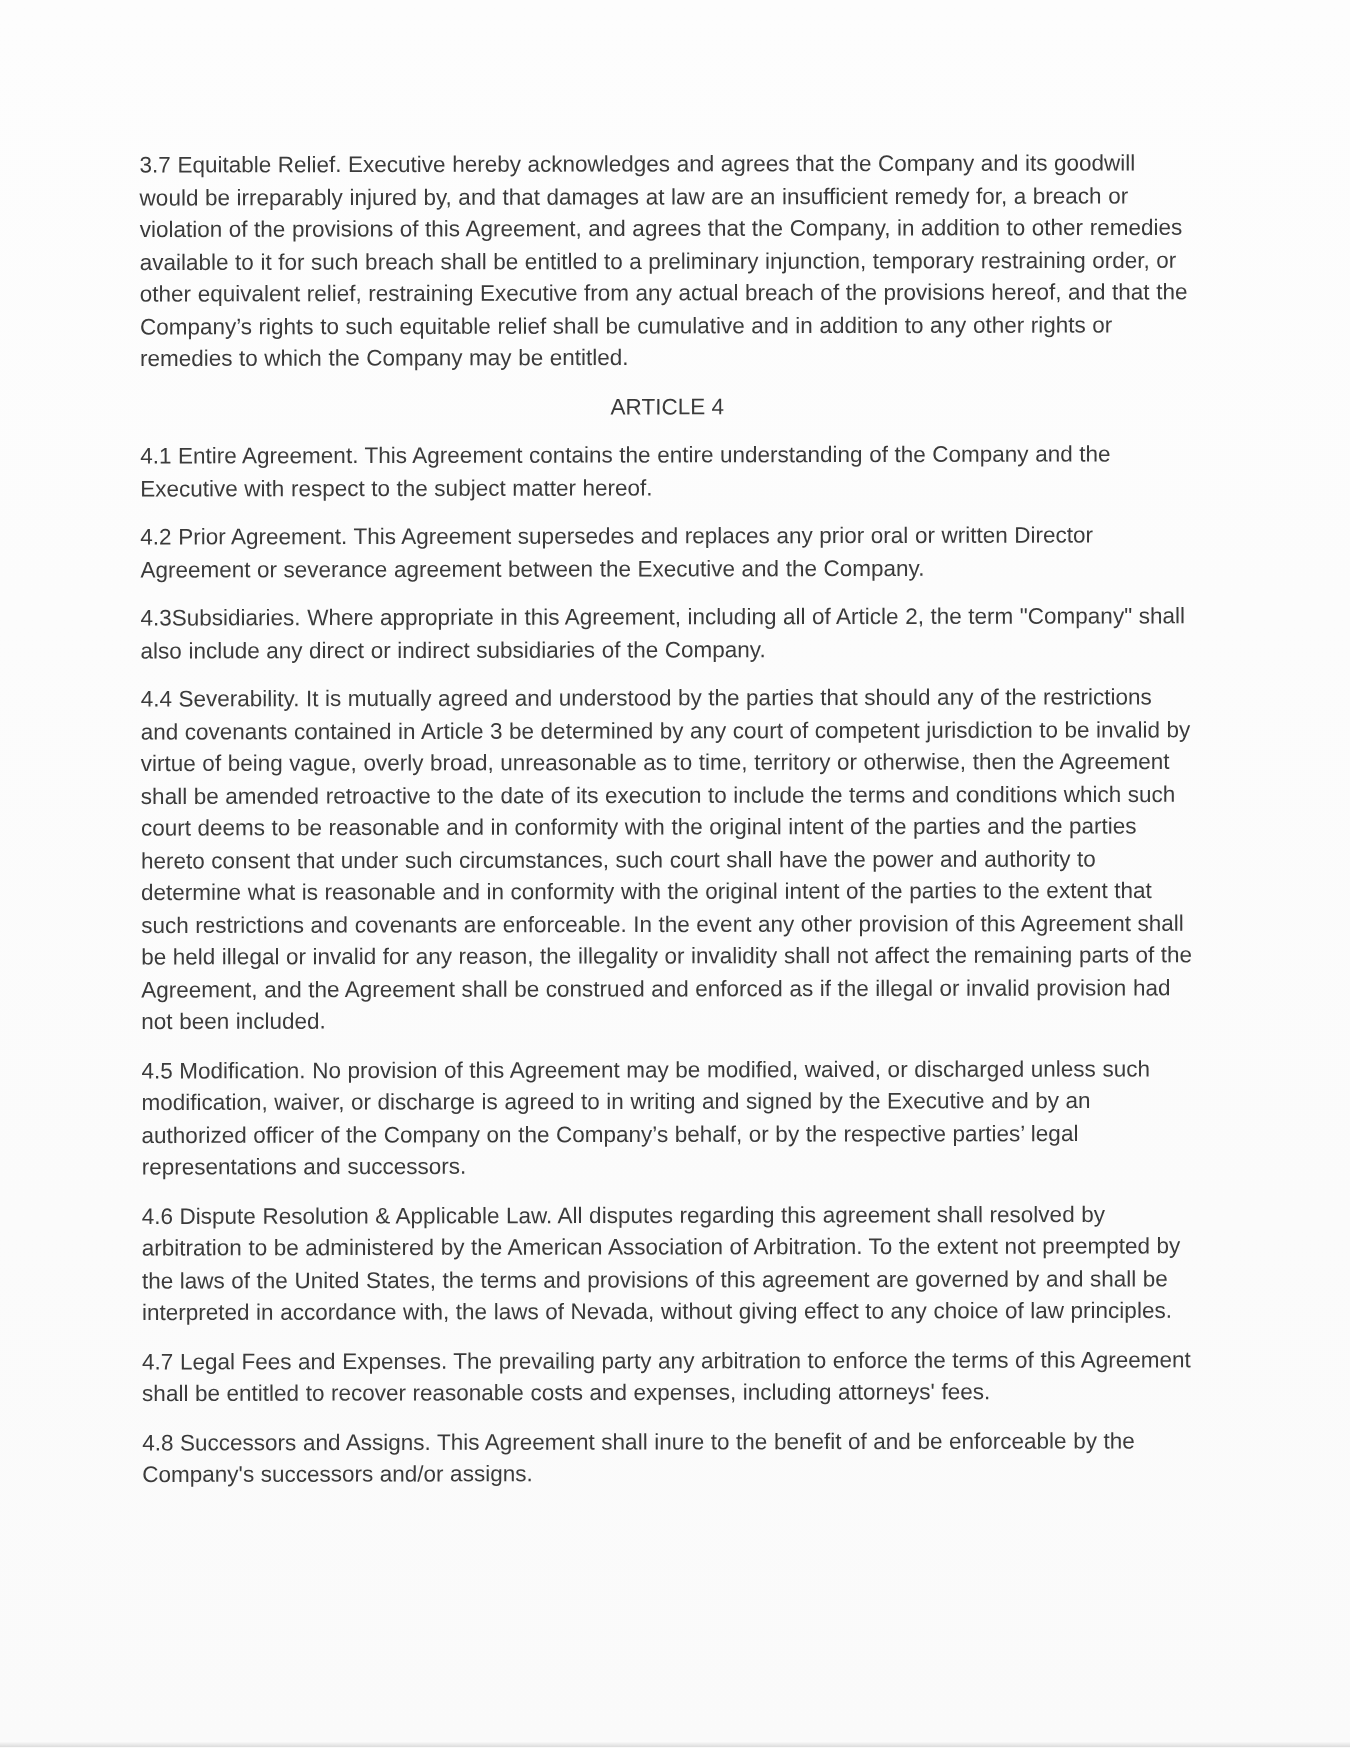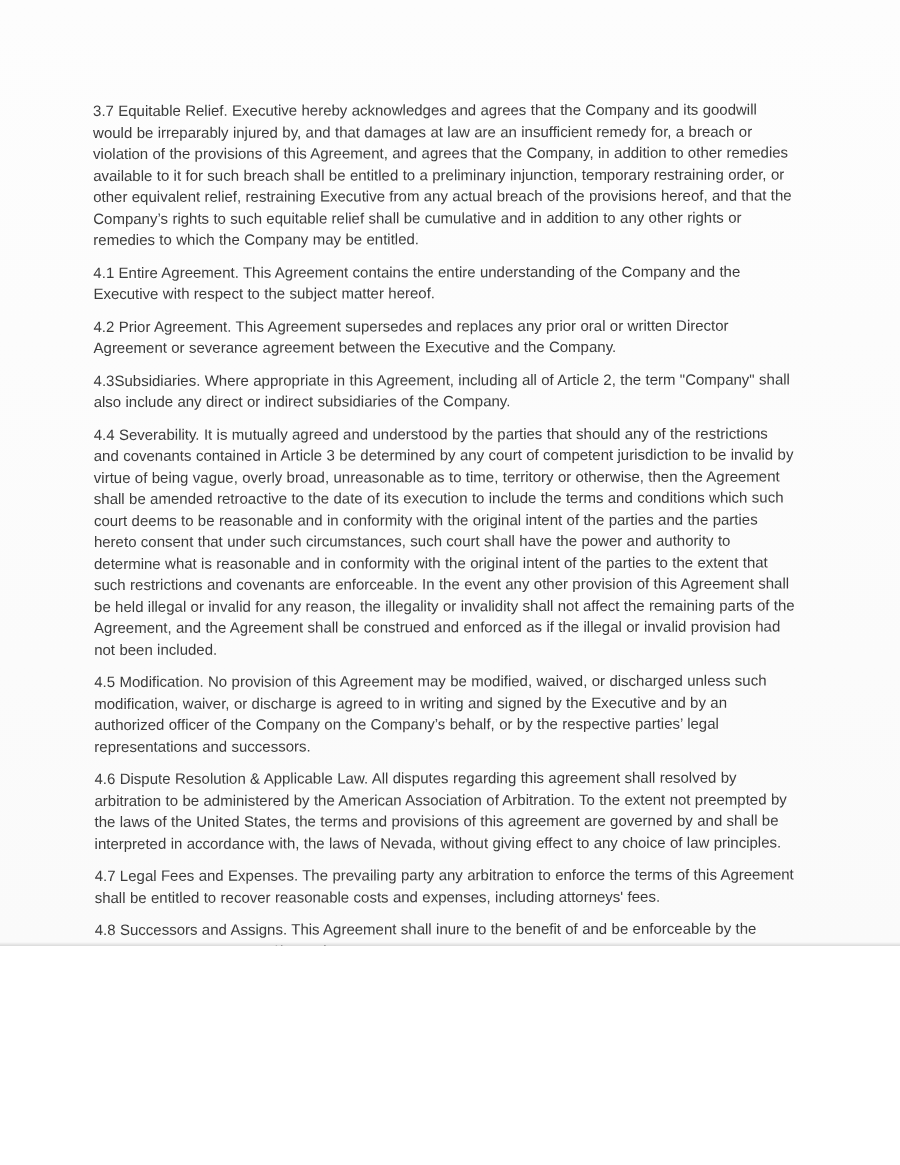--- a/index.html
+++ b/index.html
@@ -3,21 +3,21 @@
 <meta charset="utf-8">
 <style>
   html, body {
     margin: 0;
     padding: 0;
     background: #ffffff;
   }
   .page {
     position: relative;
     width: 900px;
-    height: 946px;
+    height: 1165px;
     background: linear-gradient(180deg, #fdfdfd 0%, #fbfbfb 70%, #fafafa 100%);
     overflow: hidden;
     font-family: "Liberation Sans", sans-serif;
   }
   .content {
     position: absolute;
     left: 93px;
     top: 100px;
     width: 703px;
     color: #3b3b3b;
@@ -44,20 +44,21 @@
     height: 4px;
     background: linear-gradient(to bottom, rgba(0,0,0,0.0), rgba(0,0,0,0.13));
   }
 </style>
 </head>
 <body>
 
 <div class="page">
   <div class="content">
     <p class="para">3.7 Equitable Relief. Executive hereby acknowledges and agrees that the Company and its goodwill would be irreparably injured by, and that damages at law are an insufficient remedy for, a breach or violation of the provisions of this Agreement, and agrees that the Company, in addition to other remedies available to it for such breach shall be entitled to a preliminary injunction, temporary restraining order, or other equivalent relief, restraining Executive from any actual breach of the provisions hereof, and that the Company’s rights to such equitable relief shall be cumulative and in addition to any other rights or remedies to which the Company may be entitled.</p>
+    <p class="heading">ARTICLE 4</p>
     <p class="para">4.1 Entire Agreement. This Agreement contains the entire understanding of the Company and the Executive with respect to the subject matter hereof.</p>
     <p class="para">4.2 Prior Agreement. This Agreement supersedes and replaces any prior oral or written Director Agreement or severance agreement between the Executive and the Company.</p>
     <p class="para">4.3Subsidiaries. Where appropriate in this Agreement, including all of Article 2, the term "Company" shall also include any direct or indirect subsidiaries of the Company.</p>
     <p class="para">4.4 Severability. It is mutually agreed and understood by the parties that should any of the restrictions and covenants contained in Article 3 be determined by any court of competent jurisdiction to be invalid by virtue of being vague, overly broad, unreasonable as to time, territory or otherwise, then the Agreement shall be amended retroactive to the date of its execution to include the terms and conditions which such court deems to be reasonable and in conformity with the original intent of the parties and the parties hereto consent that under such circumstances, such court shall have the power and authority to determine what is reasonable and in conformity with the original intent of the parties to the extent that such restrictions and covenants are enforceable. In the event any other provision of this Agreement shall be held illegal or invalid for any reason, the illegality or invalidity shall not affect the remaining parts of the Agreement, and the Agreement shall be construed and enforced as if the illegal or invalid provision had not been included.</p>
     <p class="para">4.5 Modification. No provision of this Agreement may be modified, waived, or discharged unless such modification, waiver, or discharge is agreed to in writing and signed by the Executive and by an authorized officer of the Company on the Company’s behalf, or by the respective parties’ legal representations and successors.</p>
     <p class="para">4.6 Dispute Resolution &amp; Applicable Law. All disputes regarding this agreement shall resolved by arbitration to be administered by the American Association of Arbitration. To the extent not preempted by the laws of the United States, the terms and provisions of this agreement are governed by and shall be interpreted in accordance with, the laws of Nevada, without giving effect to any choice of law principles.</p>
     <p class="para">4.7  Legal Fees and Expenses. The prevailing party any arbitration to enforce the terms of this Agreement shall be entitled to recover reasonable costs and expenses, including attorneys' fees.</p>
     <p class="para">4.8 Successors and Assigns. This Agreement shall inure to the benefit of and be enforceable by the Company's successors and/or assigns.</p>
   </div>
   <div class="scan-edge-bottom"></div>

